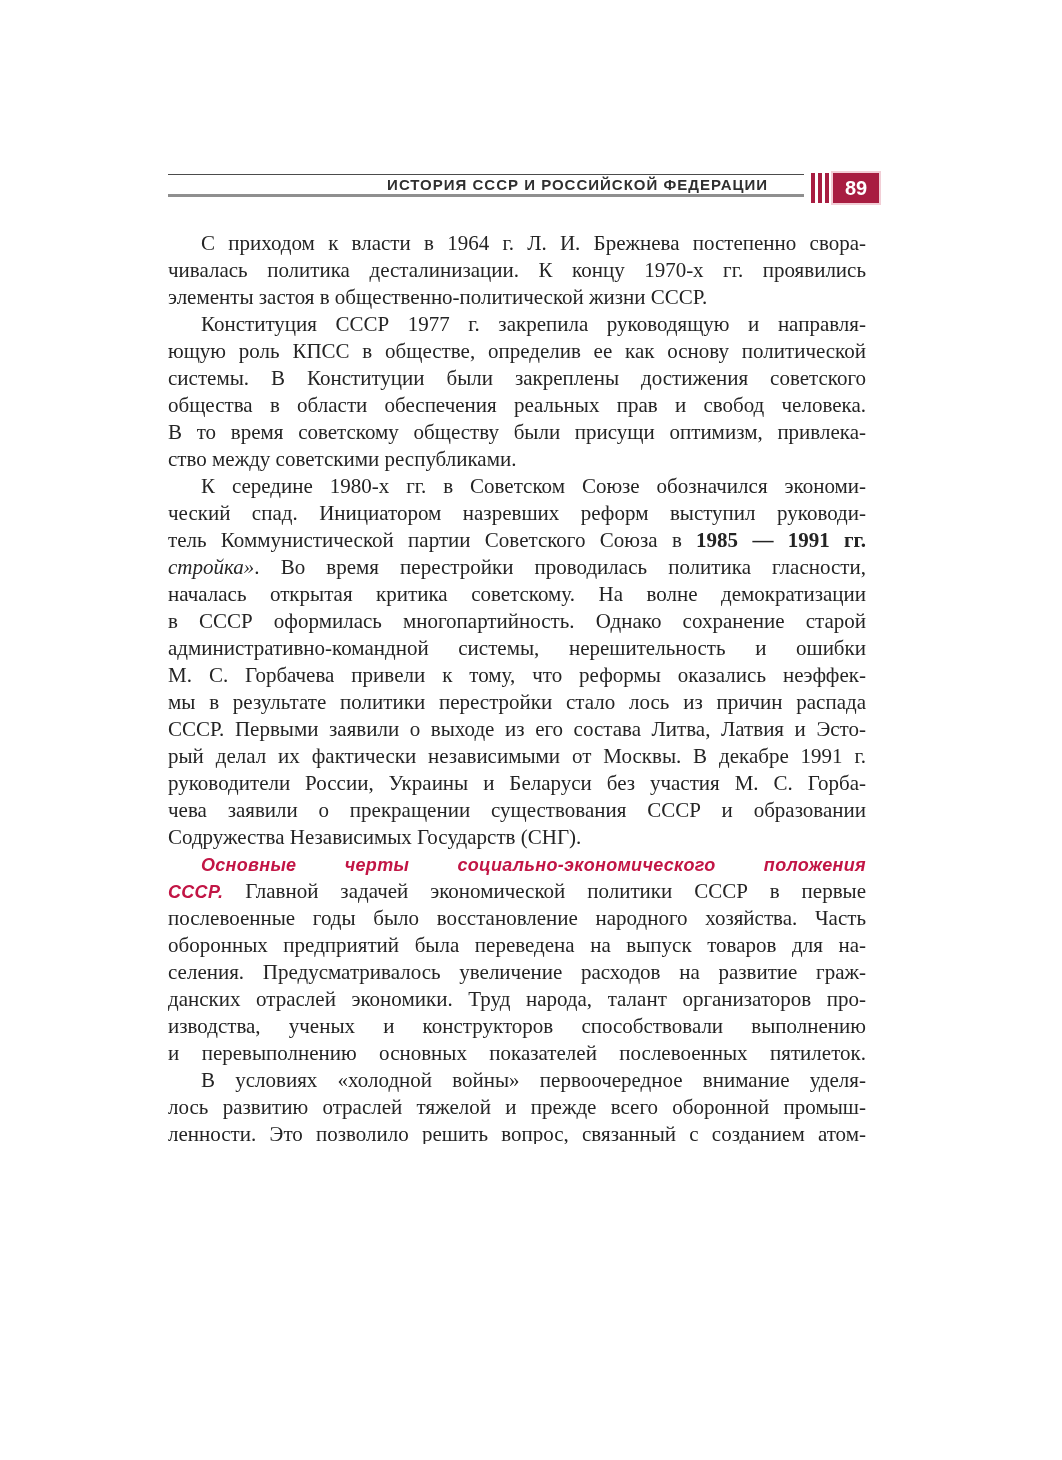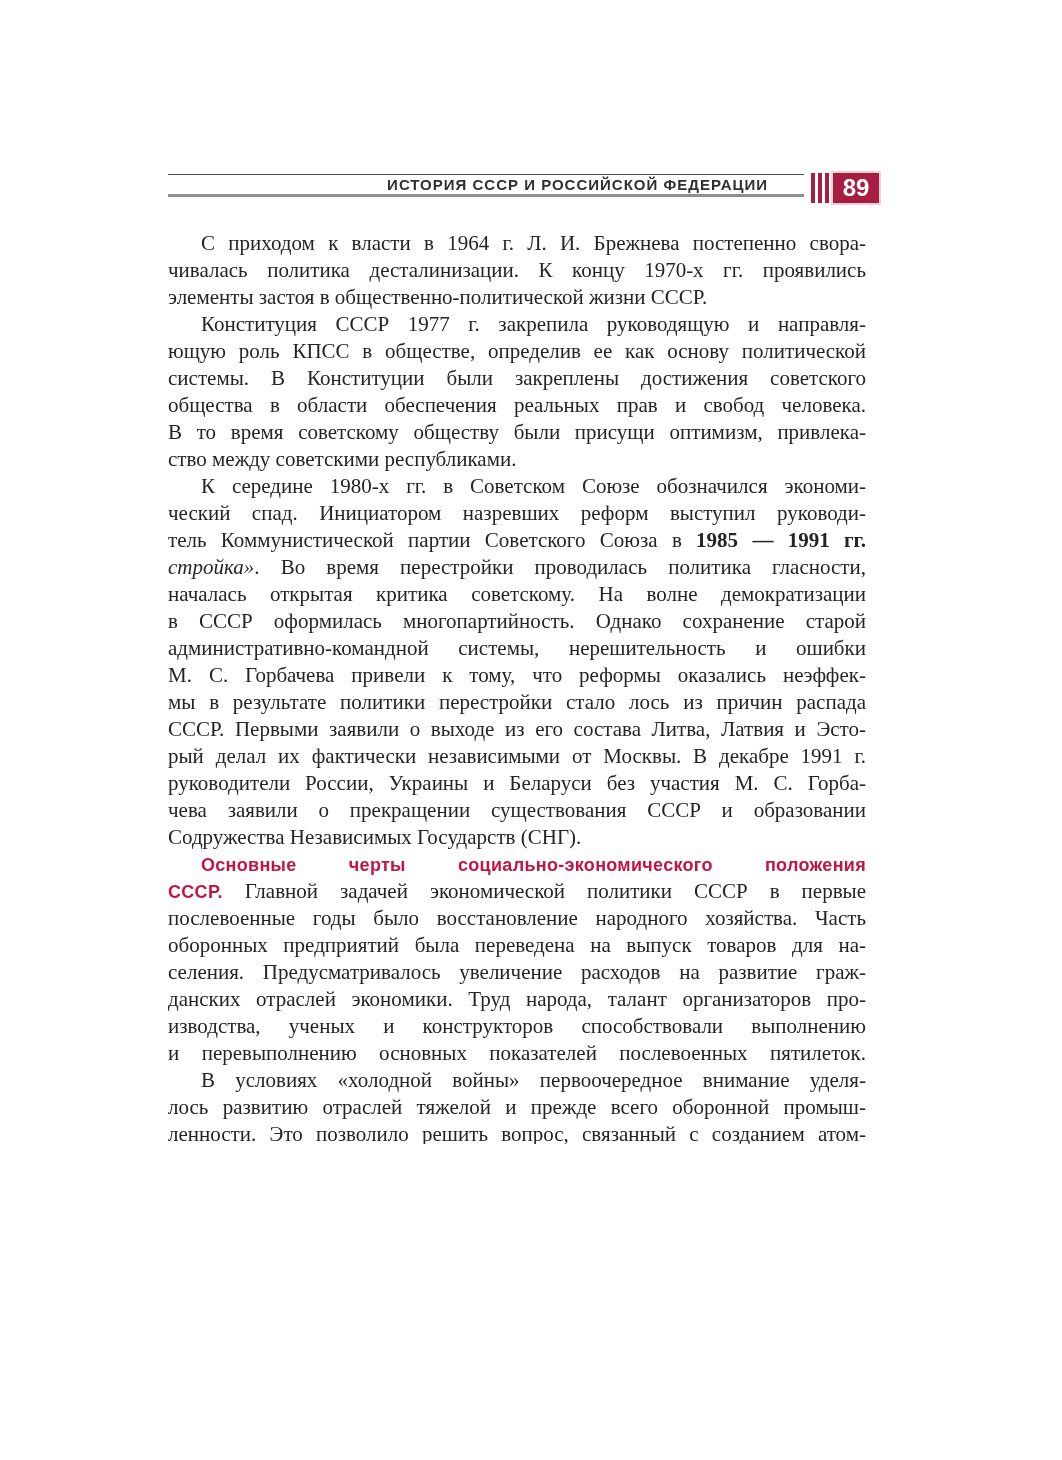--- a/index.html
+++ b/index.html
@@ -16,37 +16,37 @@
     font-family:"Liberation Sans","DejaVu Sans",sans-serif;font-weight:bold;
     font-size:15px;letter-spacing:1px;color:#2f2f2f;white-space:nowrap;
   }
   .bars{position:absolute;left:643px;top:1px;height:30px;display:flex;gap:3px;}
   .bars span{display:block;width:4px;height:30px;background:var(--accent);}
   .pagebox{
     position:absolute;left:665px;top:1px;width:46px;height:30px;
     display:flex;align-items:center;justify-content:center;
     background:var(--accent);box-shadow:0 0 0 2px rgba(196,30,70,0.22);
     font-family:"Liberation Sans","DejaVu Sans",sans-serif;font-weight:bold;
-    font-size:24px;color:#ffffff;
+    font-size:20px;color:#ffffff;
   }
   
   .body{
     position:absolute;left:168px;top:230px;width:698px;
     font-size:21px;line-height:27px;color:var(--ink);
   }
   .line{text-align:justify;text-align-last:justify;height:27px;overflow:visible;}
   .line.first{text-indent:33px;}
   .line.rag{text-align-last:left;}
   .s-n{font-style:normal;}
   .s-b{font-weight:bold;}
   .s-i{font-style:italic;}
   .s-rb{
     font-weight:bold;color:var(--heading);
     font-family:"Liberation Sans","DejaVu Sans",sans-serif;
-    font-size:18px;letter-spacing:0.3px;
+    font-size:18px;letter-spacing:0.3px;font-style:italic;
   }
   
   .watermark{
     position:absolute;left:0;top:1382px;width:100%;text-align:center;
     font-family:Liberation Serif, serif;
     font-size:31px;letter-spacing:1px;color:var(--wm);white-space:nowrap;
   }
 </style>
 </head>
 <body>

